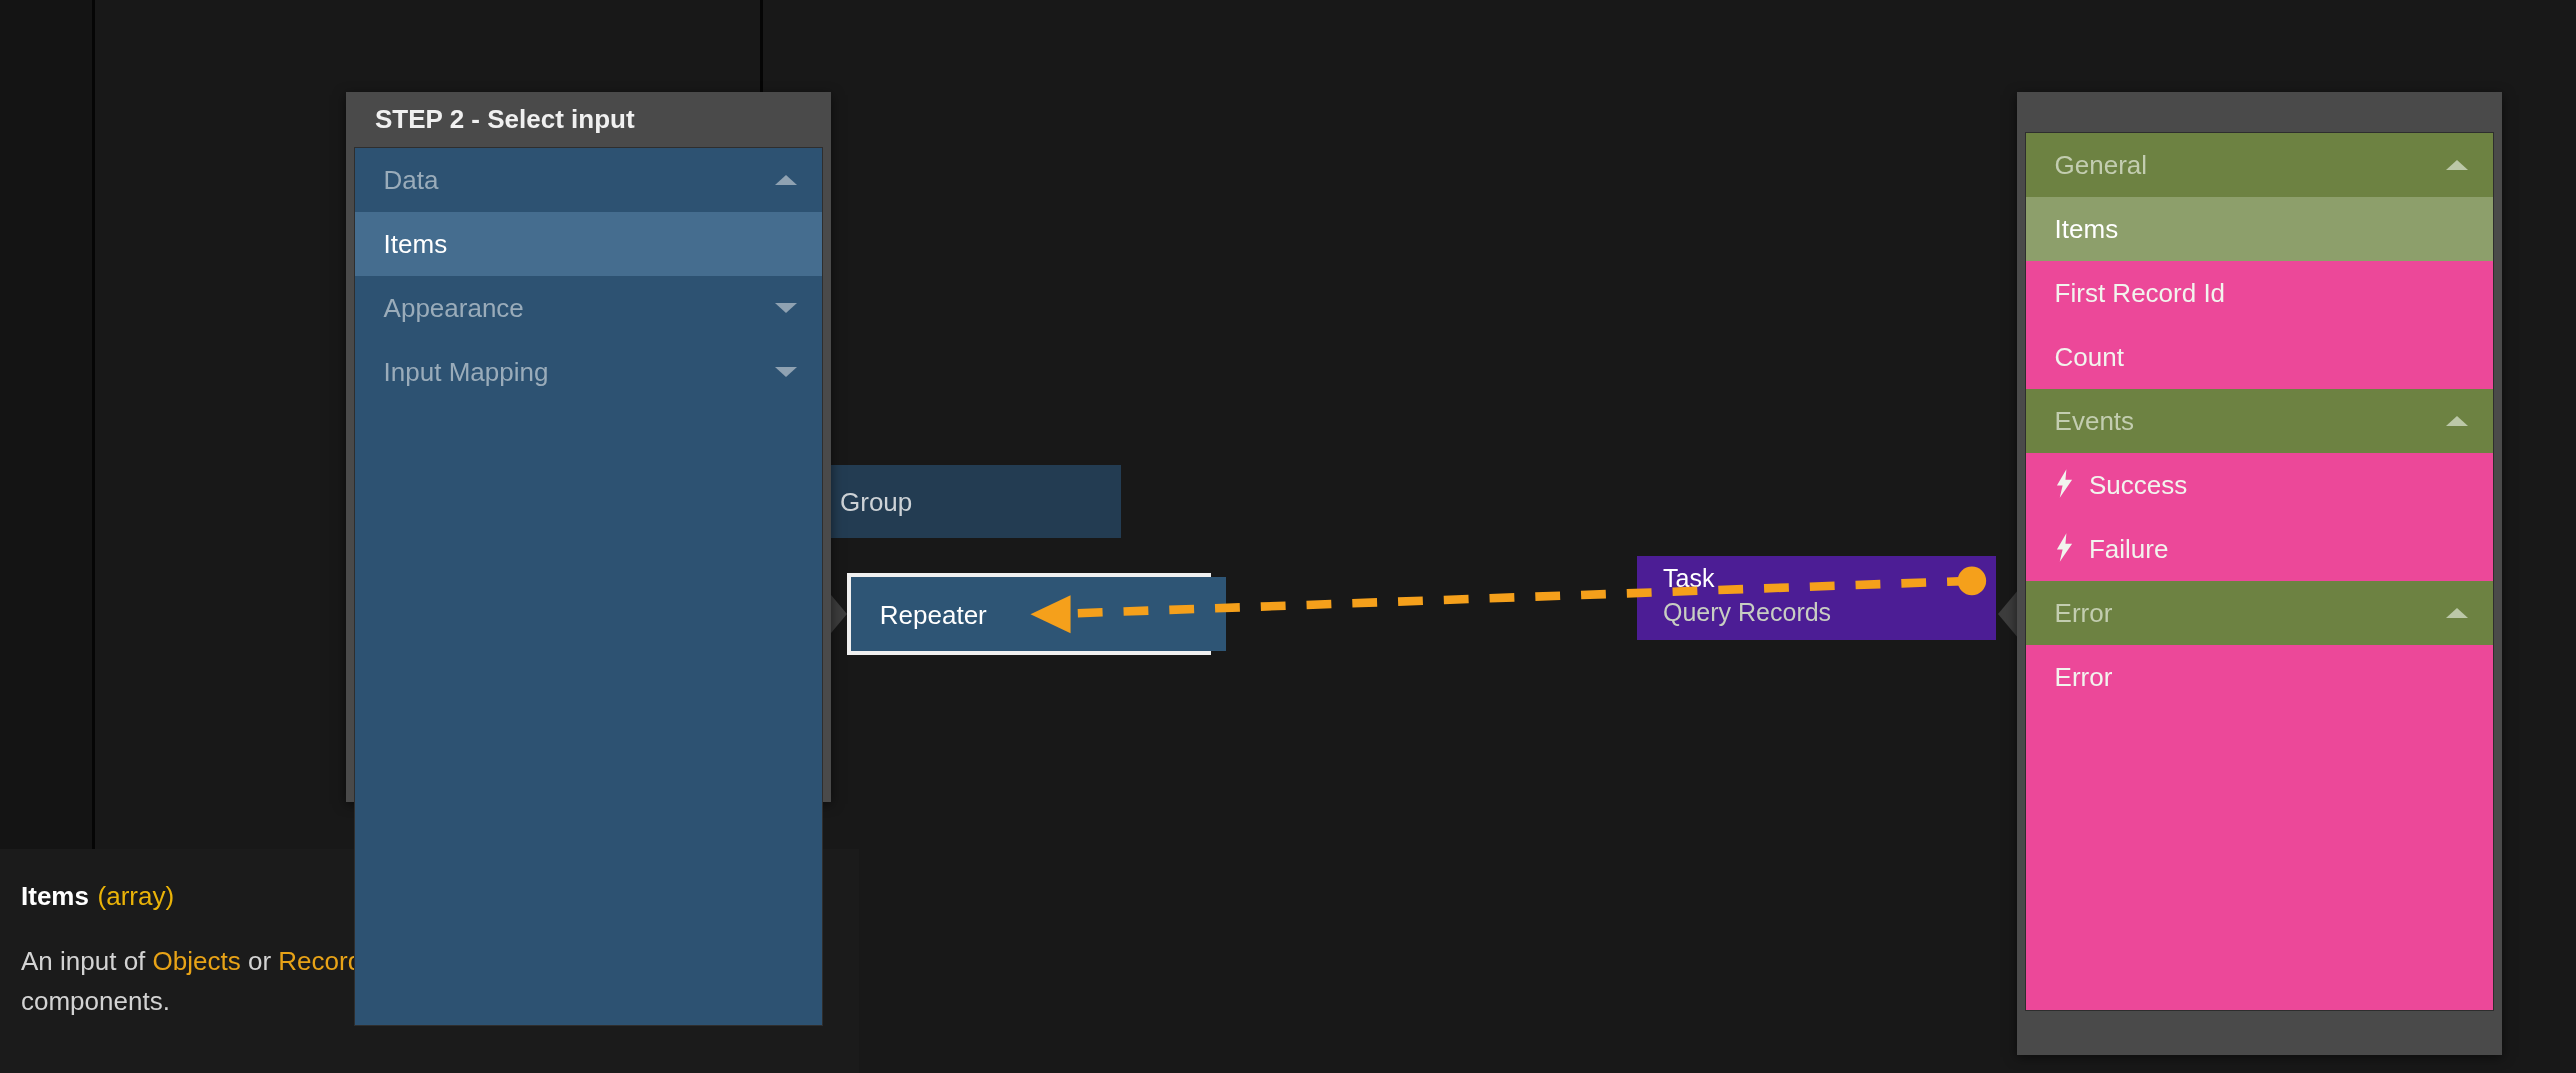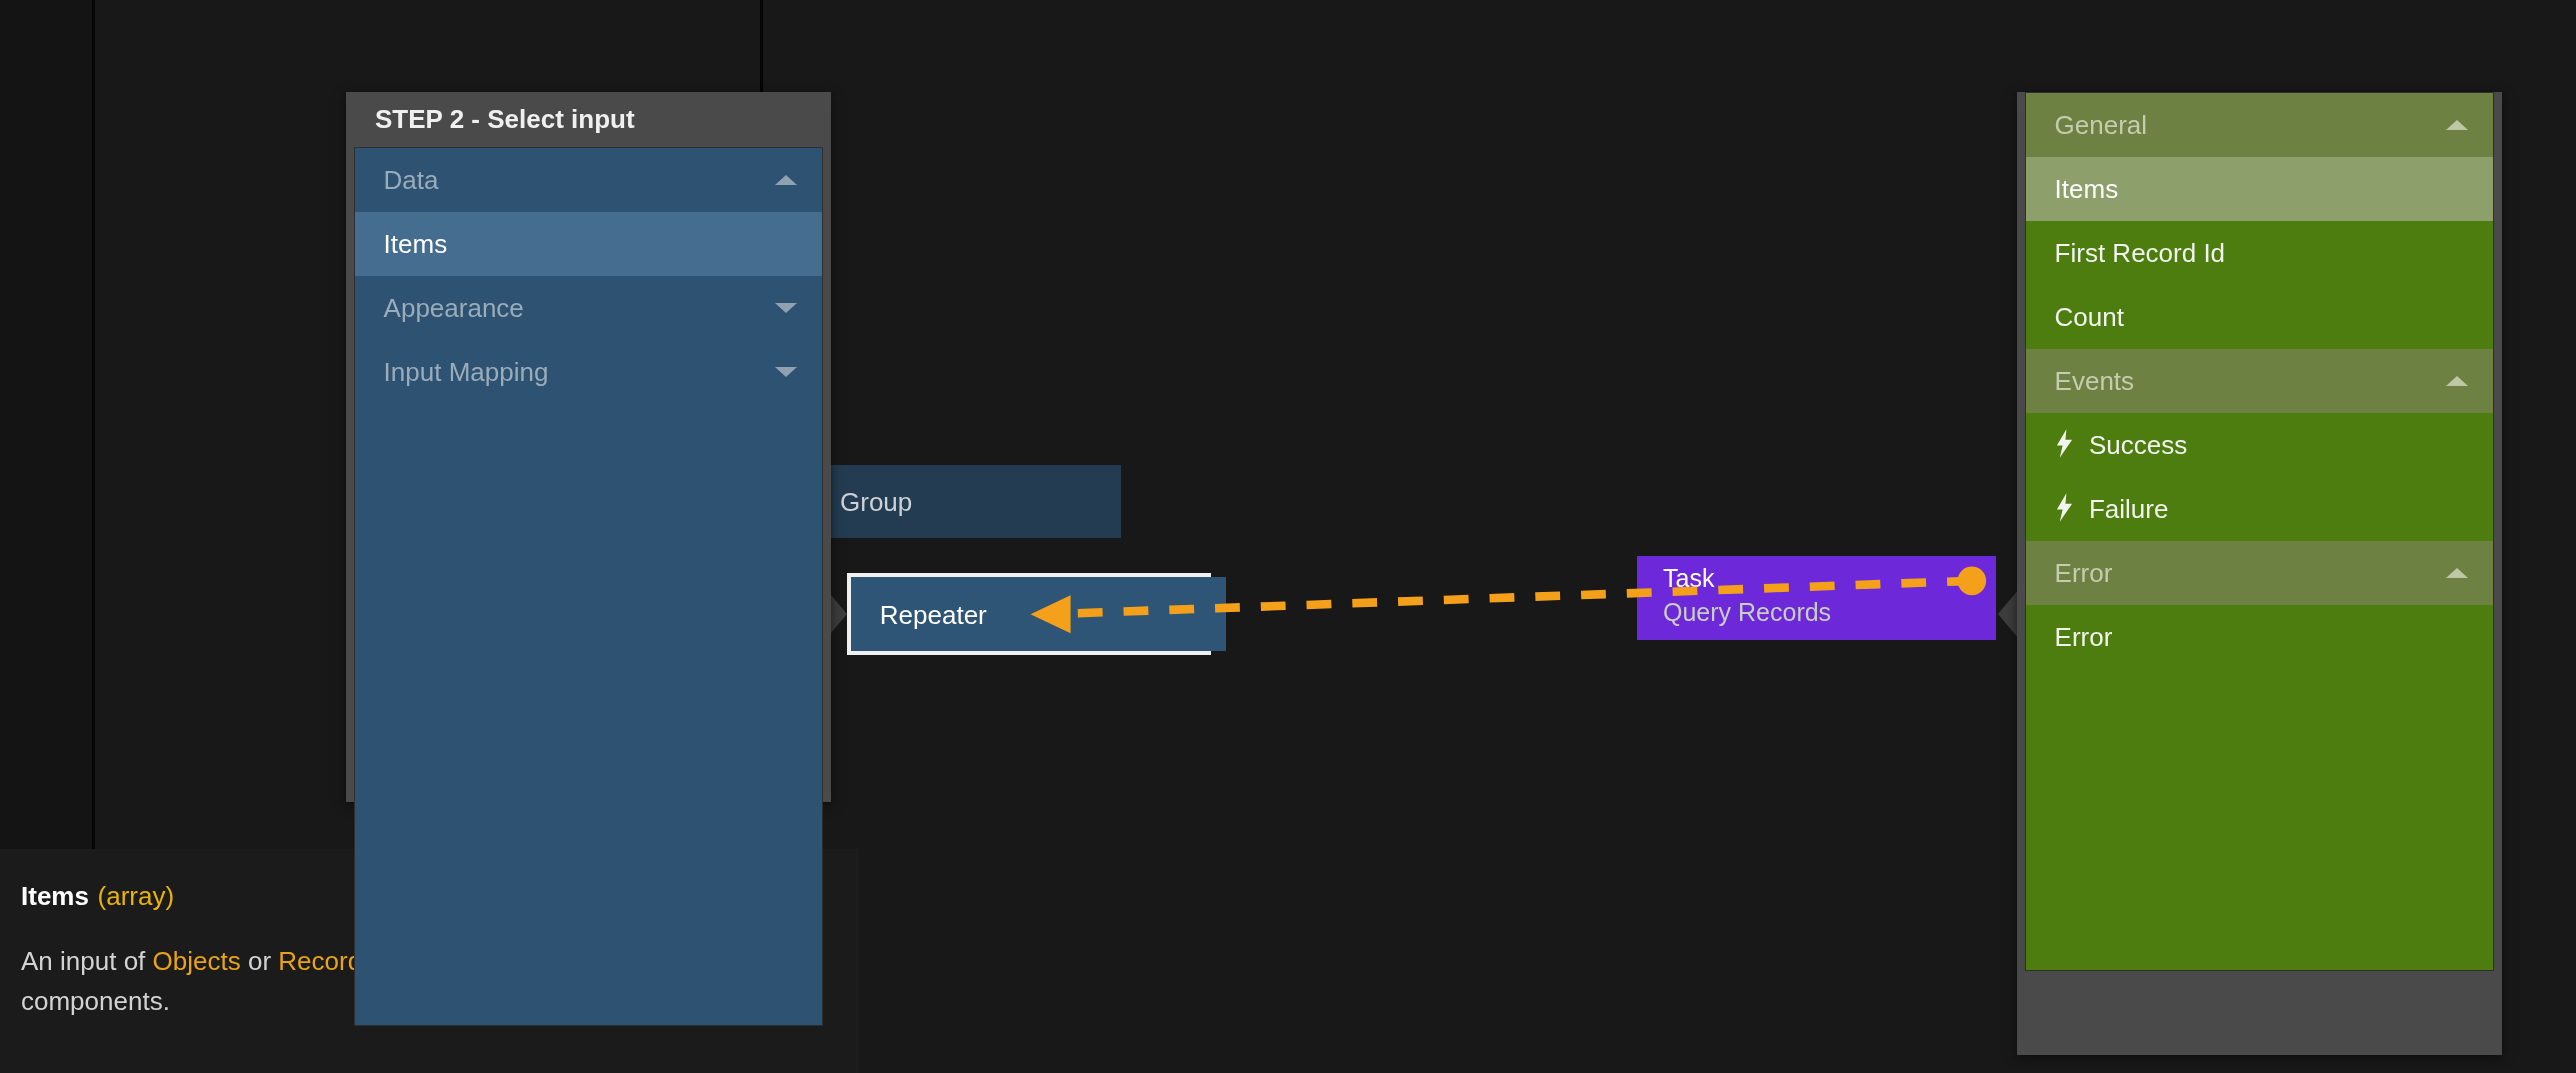--- a/index.html
+++ b/index.html
@@ -78,21 +78,21 @@
     left: 29px;
     top: 23px;
     font-size: 26px;
     color: #ffffff;
   }
   .node-task {
     left: 1637px;
     top: 556px;
     width: 359px;
     height: 84px;
-    background: #6d28d9;
+    background: #4c1d95;
   }
   .node-task .node-title {
     position: absolute;
     left: 26px;
     top: 7.6px;
     font-size: 25px;
     color: #ffffff;
   }
   .node-task .node-sub {
     position: absolute;
@@ -184,22 +184,23 @@
     height: 877px;
   }
   .panel-step1 {
     left: 2017px;
     top: 92px;
     width: 485px;
     height: 963px;
   }
   .panel-step1 .panel-header { color: #d5d5d5; }
   .panel-step1 .panel-list {
-    background: #4d7c0f;
+    background: #ec4899;
     height: 877px;
+    margin-top: 40px;
   }
 
   .row {
     position: relative;
     height: 64px;
     line-height: 64px;
     padding-left: 29px;
     font-size: 26px;
     box-sizing: border-box;
     white-space: nowrap;

